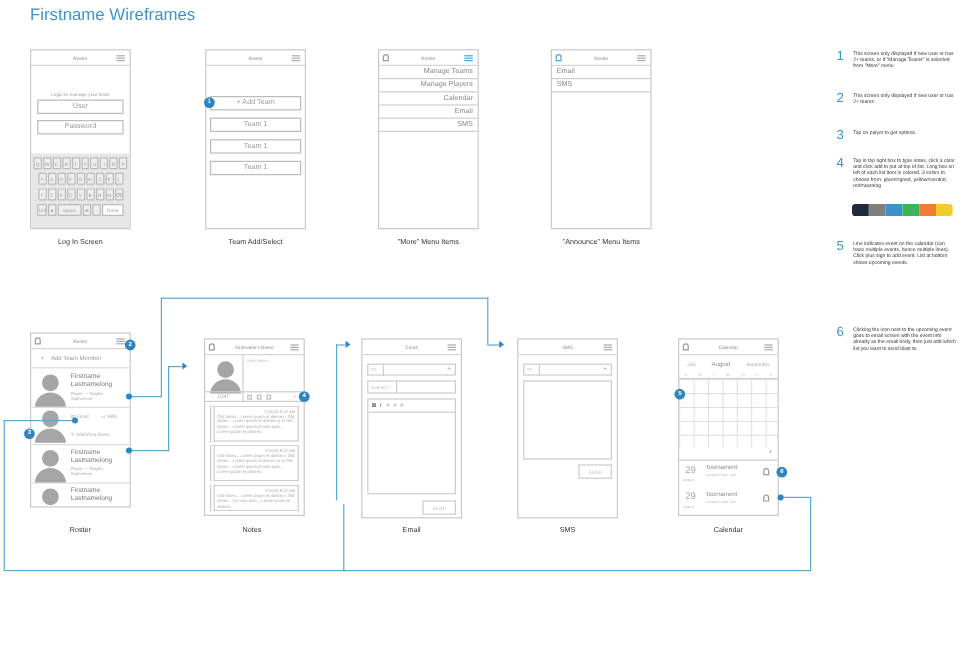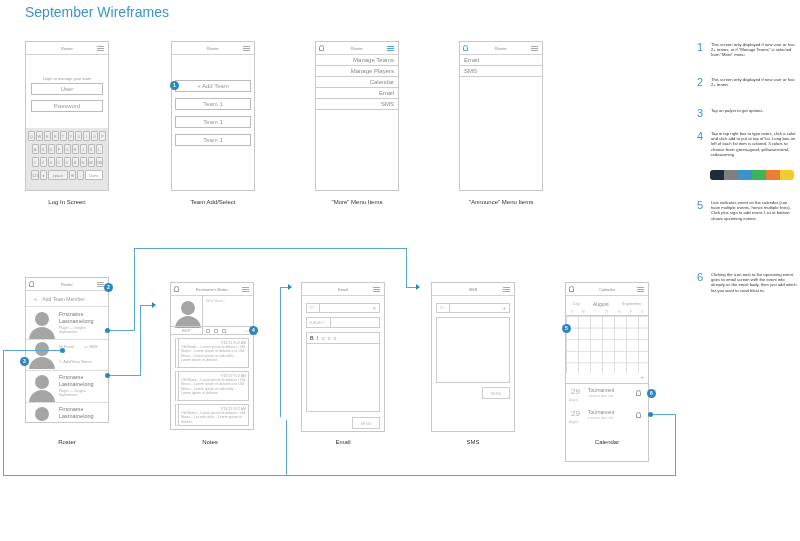--- a/index.html
+++ b/index.html
@@ -34,21 +34,21 @@
   .rsub { position: absolute; left: 33px; font-size: 3.5px; color: #aaa; line-height: 4px; }
   .dot { position: absolute; width: 5px; height: 5px; border-radius: 50%; background: #2e86c1; }
   .note-card { position: absolute; left: 4px; right: 4px; border: 1px solid #ccc; border-left: 4px double #ccc; font-size: 3.5px; color: #aaa; padding: 2px; line-height: 4.2px; }
   .note-card .date { text-align: right; }
   .btn-outline { position: absolute; border: 1px solid #ccc; font-size: 4px; color: #bbb; text-align: center; }
   .arrow-tip { position: absolute; width: 0; height: 0; border-top: 3px solid transparent; border-bottom: 3px solid transparent; border-left: 4px solid #2e86c1; }
 </style>
 </head>
 <body>
 
-<div class="title">September Wireframes</div>
+<div class="title">Firstname Wireframes</div>
 
 <div class="phone" style="left:25px;top:41px;height:150px;">
   <div class="ph-head"><span>Roster</span><span class="menu"></span></div>
   <div style="position:absolute;top:34px;left:0;right:0;text-align:center;font-size:4px;color:#999;">Login to manage your team</div>
   <div class="field" style="left:5px;right:5px;top:41px;">User</div>
   <div class="field" style="left:5px;right:5px;top:58px;">Password</div>
   <div class="kbd">
     <div class="krow" id="kr1">
         <div class="key">Q</div>
         <div class="key">W</div>
@@ -254,21 +254,21 @@
   <div class="ph-head"><span>SMS</span><span class="menu"></span></div>
   <div style="position:absolute;left:4px;right:4px;top:20px;height:10px;border:1px solid #ccc;font-size:3.5px;color:#bbb;line-height:9px;">
     <span style="display:inline-block;width:13px;border-right:1px solid #ccc;padding-left:2px;">TO</span>
     <span style="position:absolute;right:3px;top:0;font-size:6px;color:#aaa;">+</span>
   </div>
   <div style="position:absolute;left:4px;right:4px;top:34px;height:66px;border:1px solid #ccc;"></div>
   <div class="btn-outline" style="right:4px;top:104px;width:28px;height:12px;line-height:11px;">SEND</div>
 </div>
 <div class="caption" style="left:413px;top:439px;">SMS</div>
 
-<div class="phone" style="left:565px;top:282px;height:180px;">
+<div class="phone" style="left:565px;top:282px;height:148px;">
   <div class="ph-head"><span class="bell"></span><span>Calendar</span><span class="menu"></span></div>
   <div style="position:absolute;left:0;right:0;top:18px;font-size:4px;color:#aaa;display:flex;justify-content:space-around;">
     <span>July</span>
     <span style="font-size:5px;color:#888;">August</span>
     <span>September</span>
   </div>
   <div id="weekdays" style="position:absolute;left:0;right:0;top:27px;font-size:3px;color:#bbb;display:flex;justify-content:space-around;">
       <span>S</span>
       <span>M</span>
       <span>T</span>

